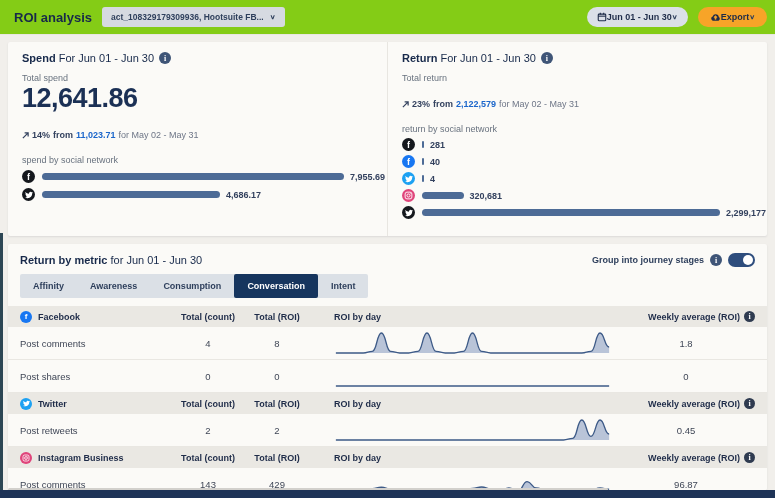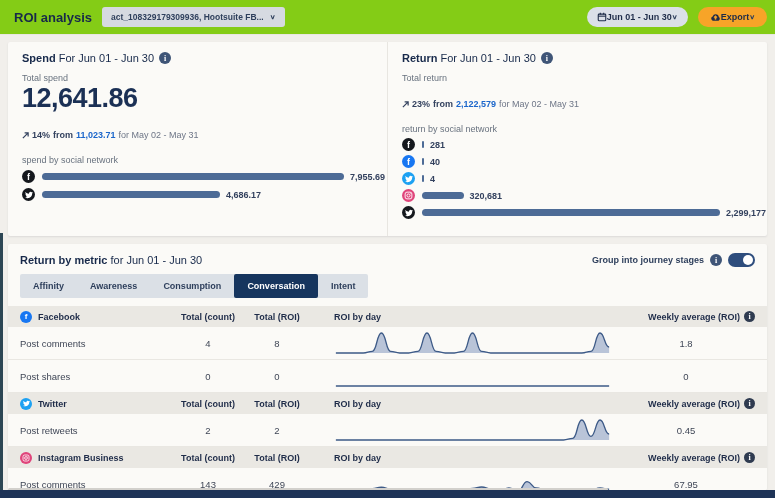--- a/index.html
+++ b/index.html
@@ -357,19 +357,19 @@
     <div>Post comments</div>
     <div class="num">143</div>
     <div class="num">429</div>
     <div></div>
     <div class="spark-cell">
       <svg viewBox="0 0 295 28" preserveAspectRatio="none">
           <path d="M2.0,22.8 C6.8,22.8 6.8,22.6 11.7,22.6 C16.5,22.6 16.5,22.4 21.4,22.4 C26.3,22.4 26.3,21.6 31.1,21.6 C36.0,21.6 36.0,18.8 40.8,18.8 C45.6,18.8 45.6,17.2 50.5,17.2 C55.4,17.2 55.4,19.2 60.2,19.2 C65.1,19.2 65.1,18.6 69.9,18.6 C74.8,18.6 74.8,20.0 79.6,20.0 C84.4,20.0 84.4,18.8 89.3,18.8 C94.2,18.8 94.2,19.6 99.0,19.6 C103.8,19.6 103.8,18.6 108.7,18.6 C113.6,18.6 113.6,19.6 118.4,19.6 C123.3,19.6 123.3,18.8 128.1,18.8 C132.9,18.8 132.9,20.0 137.8,20.0 C142.7,20.0 142.7,18.4 147.5,18.4 C152.3,18.4 152.3,17.0 157.2,17.0 C162.1,17.0 162.1,18.8 166.9,18.8 C171.8,18.8 171.8,20.8 176.6,20.8 C181.4,20.8 181.4,18.0 186.3,18.0 C191.2,18.0 191.2,21.2 196.0,21.2 C200.8,21.2 200.8,11.6 205.7,11.6 C210.6,11.6 210.6,18.0 215.4,18.0 C220.3,18.0 220.3,20.0 225.1,20.0 C229.9,20.0 229.9,20.8 234.8,20.8 C239.7,20.8 239.7,21.4 244.5,21.4 C249.3,21.4 249.3,22.0 254.2,22.0 C259.0,22.0 259.0,22.0 263.9,22.0 C268.8,22.0 268.8,20.4 273.6,20.4 C278.5,20.4 278.5,18.0 283.3,18.0 C288.1,18.0 288.1,19.2 293.0,19.2 L293.0,24 L2.0,24 Z" fill="#a9b7cf" opacity="0.8" stroke="none"></path>
           <path d="M2.0,22.8 C6.8,22.8 6.8,22.6 11.7,22.6 C16.5,22.6 16.5,22.4 21.4,22.4 C26.3,22.4 26.3,21.6 31.1,21.6 C36.0,21.6 36.0,18.8 40.8,18.8 C45.6,18.8 45.6,17.2 50.5,17.2 C55.4,17.2 55.4,19.2 60.2,19.2 C65.1,19.2 65.1,18.6 69.9,18.6 C74.8,18.6 74.8,20.0 79.6,20.0 C84.4,20.0 84.4,18.8 89.3,18.8 C94.2,18.8 94.2,19.6 99.0,19.6 C103.8,19.6 103.8,18.6 108.7,18.6 C113.6,18.6 113.6,19.6 118.4,19.6 C123.3,19.6 123.3,18.8 128.1,18.8 C132.9,18.8 132.9,20.0 137.8,20.0 C142.7,20.0 142.7,18.4 147.5,18.4 C152.3,18.4 152.3,17.0 157.2,17.0 C162.1,17.0 162.1,18.8 166.9,18.8 C171.8,18.8 171.8,20.8 176.6,20.8 C181.4,20.8 181.4,18.0 186.3,18.0 C191.2,18.0 191.2,21.2 196.0,21.2 C200.8,21.2 200.8,11.6 205.7,11.6 C210.6,11.6 210.6,18.0 215.4,18.0 C220.3,18.0 220.3,20.0 225.1,20.0 C229.9,20.0 229.9,20.8 234.8,20.8 C239.7,20.8 239.7,21.4 244.5,21.4 C249.3,21.4 249.3,22.0 254.2,22.0 C259.0,22.0 259.0,22.0 263.9,22.0 C268.8,22.0 268.8,20.4 273.6,20.4 C278.5,20.4 278.5,18.0 283.3,18.0 C288.1,18.0 288.1,19.2 293.0,19.2" fill="none" stroke="#3d5a87" stroke-width="1.4"></path>
         </svg>
     </div>
-    <div class="num">67.95</div>
+    <div class="num">96.87</div>
   </div>
 </div>
 
 <div class="left-sliver"></div>
 <div class="hscrollbar"></div>
 <div class="bottom-bar"></div>
 
 </body></html>

